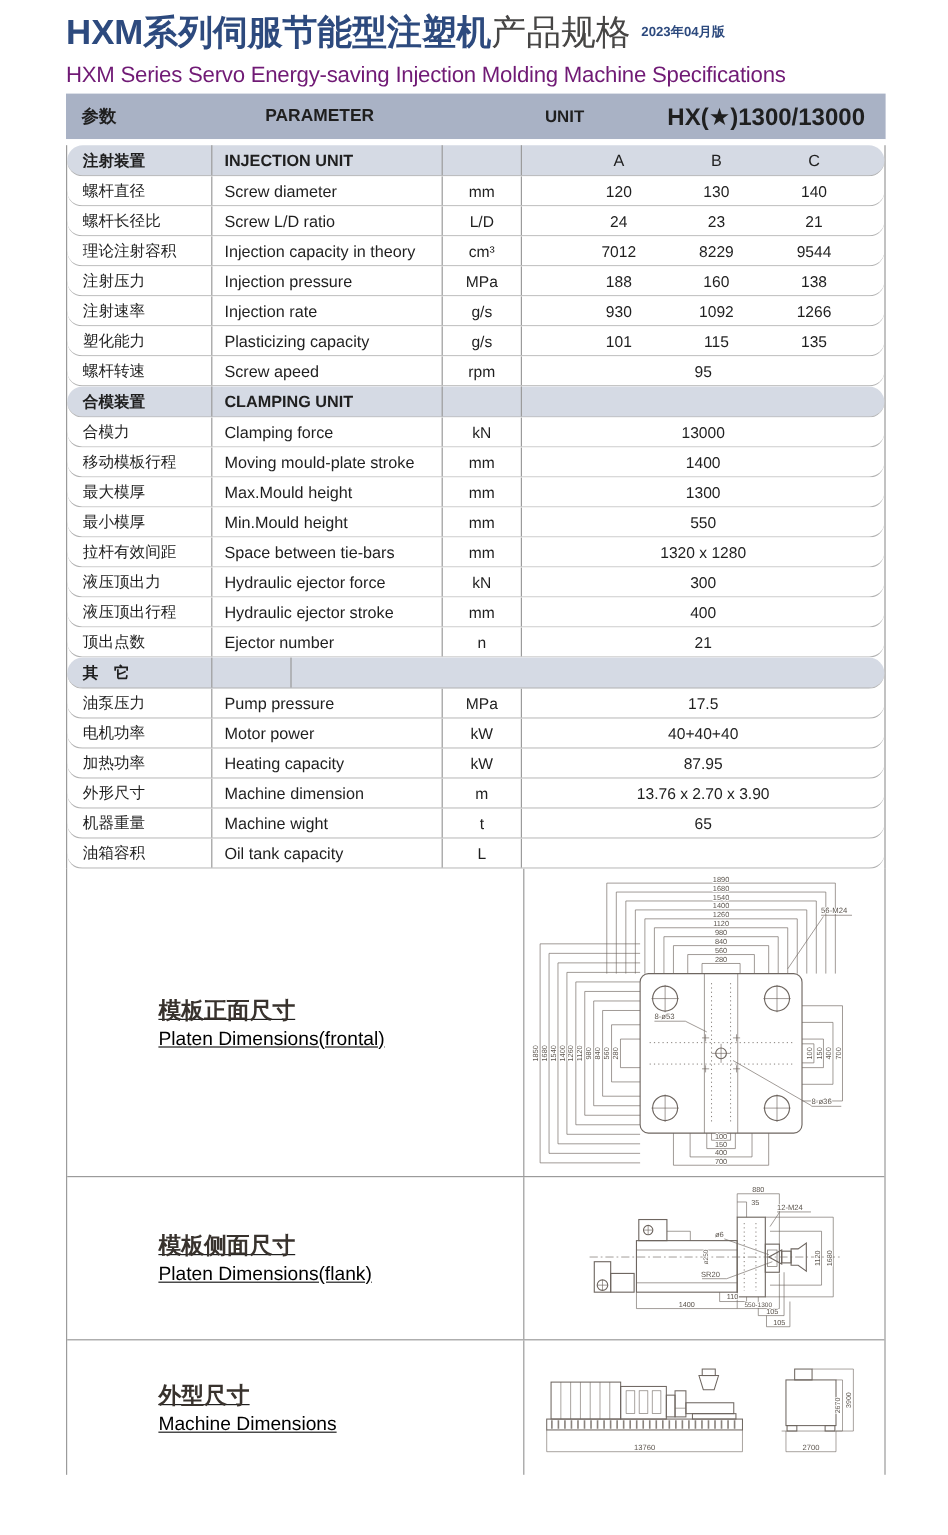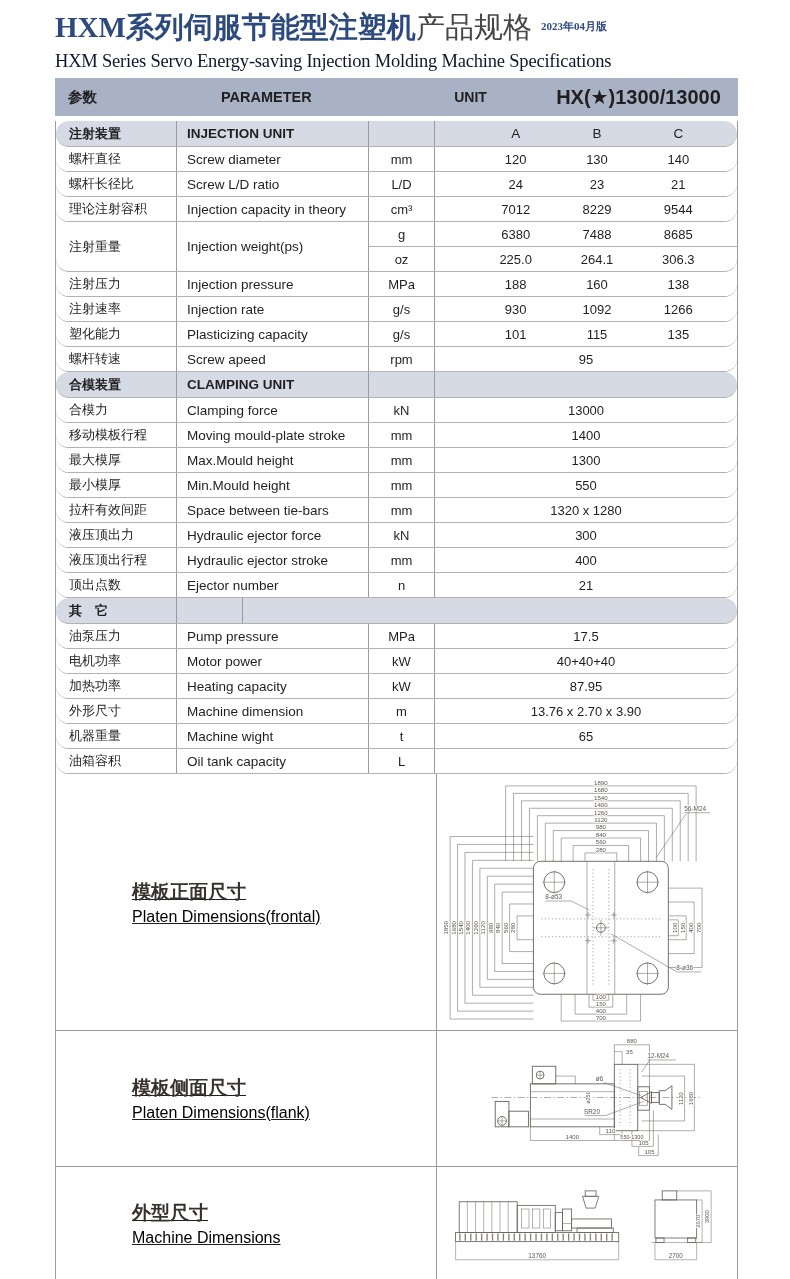--- a/index.html
+++ b/index.html
@@ -2,25 +2,25 @@
 <html><head>
 <meta charset="utf-8">
 <style>
   * { box-sizing: border-box; margin: 0; padding: 0; }
   html,body { background:#fff; }
   body { width:790px; height:1279px; overflow:hidden;
          font-family:"Liberation Sans","DejaVu Sans",sans-serif; color:#1f1f1f; }
   .page { position:relative; width:790px; height:1279px; background:#fff; }
 
   
-  .hdr { position:absolute; left:55px; top:8px; width:700px;font-family:Liberation Serif, serif; }
+  .hdr { position:absolute; left:55px; top:8px; width:700px; }
   .t1 { font-size:29px; font-weight:700; color:#2d4a7e; white-space:nowrap; }
   .t1 .sfx { color:#474645; font-weight:500; }
   .t1 .ver { font-size:11px; color:#2d4a7e; font-weight:700; margin-left:9px; vertical-align:7px; }
-  .t2 { font-size:18.5px; color:#0f172a; margin-top:3px; letter-spacing:-0.2px; white-space:nowrap; }
+  .t2 { font-size:18.5px; color:#701a75; margin-top:3px; letter-spacing:-0.2px; white-space:nowrap; }
 
   
   .tblwrap { position:absolute; left:55px; top:78px; width:683px; }
   .thead { height:38px; background:#a9b2c5; display:flex; align-items:stretch; font-weight:700;gap:35px; }
   .thead > div { border-color:transparent !important; }
   .thead .c1,.thead .c2 { font-size:14.5px; }
   .thead .c3 { font-size:14px; }
   .thead .model { flex:1; display:flex; align-items:center; justify-content:center; font-size:20px; }
   .gap { height:5px; background:#fff; }
   .tbody { border-left:1px solid #9b9b9b; border-right:1px solid #9b9b9b; }
@@ -122,42 +122,20 @@
         <div class="c1">理论注射容积</div>
         <div class="c2">Injection capacity in theory</div>
         <div class="c3">cm³</div>
         <div class="cv abc">
           <div class="v">7012</div>
           <div class="v">8229</div>
           <div class="v">9544</div>
         </div>
       </div>
 
-      <div class="t-row h50">
-        <div class="c1">注射重量</div>
-        <div class="c2">Injection weight(ps)</div>
-        <div class="rt">
-          <div class="rline bb">
-            <div class="c3">g</div>
-            <div class="cv abc">
-              <div class="v">6380</div>
-              <div class="v">7488</div>
-              <div class="v">8685</div>
-            </div>
-          </div>
-          <div class="rline">
-            <div class="c3">oz</div>
-            <div class="cv abc">
-              <div class="v">225.0</div>
-              <div class="v">264.1</div>
-              <div class="v">306.3</div>
-            </div>
-          </div>
-        </div>
-      </div>
 
       <div class="t-row">
         <div class="c1">注射压力</div>
         <div class="c2">Injection pressure</div>
         <div class="c3">MPa</div>
         <div class="cv abc">
           <div class="v">188</div>
           <div class="v">160</div>
           <div class="v">138</div>
         </div>

